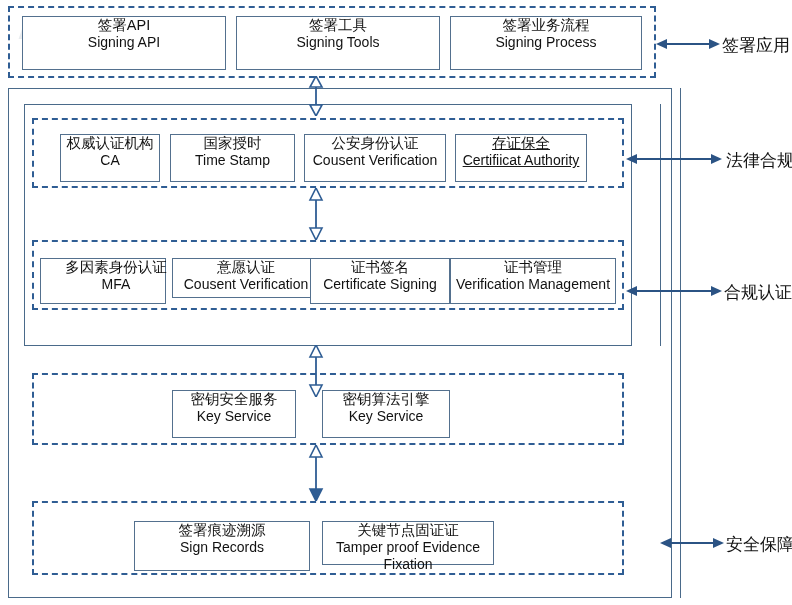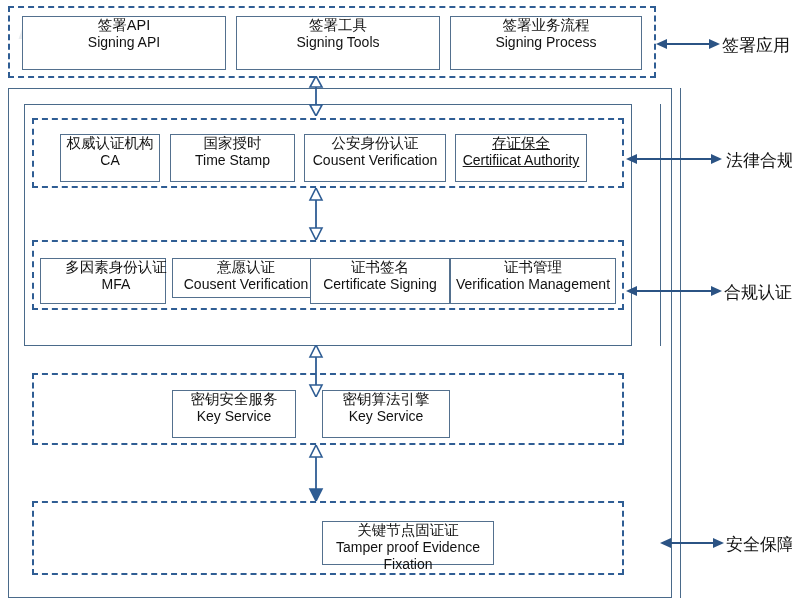--- a/index.html
+++ b/index.html
@@ -208,20 +208,24 @@
   <div class="vconn" style="left:304px; top:445px;">
     <svg width="24" height="56" viewBox="0 0 24 56">
       <line x1="12" y1="7" x2="12" y2="49" stroke="#2f5d94" stroke-width="1.8"></line>
       <polygon points="12,0 6,12 18,12" fill="#ffffff" stroke="#2f5d94" stroke-width="1.6"></polygon>
       <polygon points="12,56 6,44 18,44" fill="#2f5d94" stroke="#2f5d94" stroke-width="1.6"></polygon>
     </svg>
   </div>
 
   <div class="dashed-group" style="left:32px; top:501px; width:592px; height:74px;"></div>
 
+  <div class="node" style="left:134px; top:521px; width:176px; height:50px;">
+    <span class="cn">签署痕迹溯源</span>
+    <span class="en">Sign Records</span>
+  </div>
   <div class="node overflow" style="left:322px; top:521px; width:172px; height:44px;">
     <span class="cn">关键节点固证证</span>
     <span class="en">Tamper proof Evidence Fixation</span>
   </div>
 
   <div class="spine" style="left:660px; top:104px; height:242px;"></div>
   <div class="spine" style="left:680px; top:88px; height:510px;"></div>
 
   <div class="side-arrow" style="left:656px; top:36px;">
     <svg width="64" height="16" viewBox="0 0 64 16">

